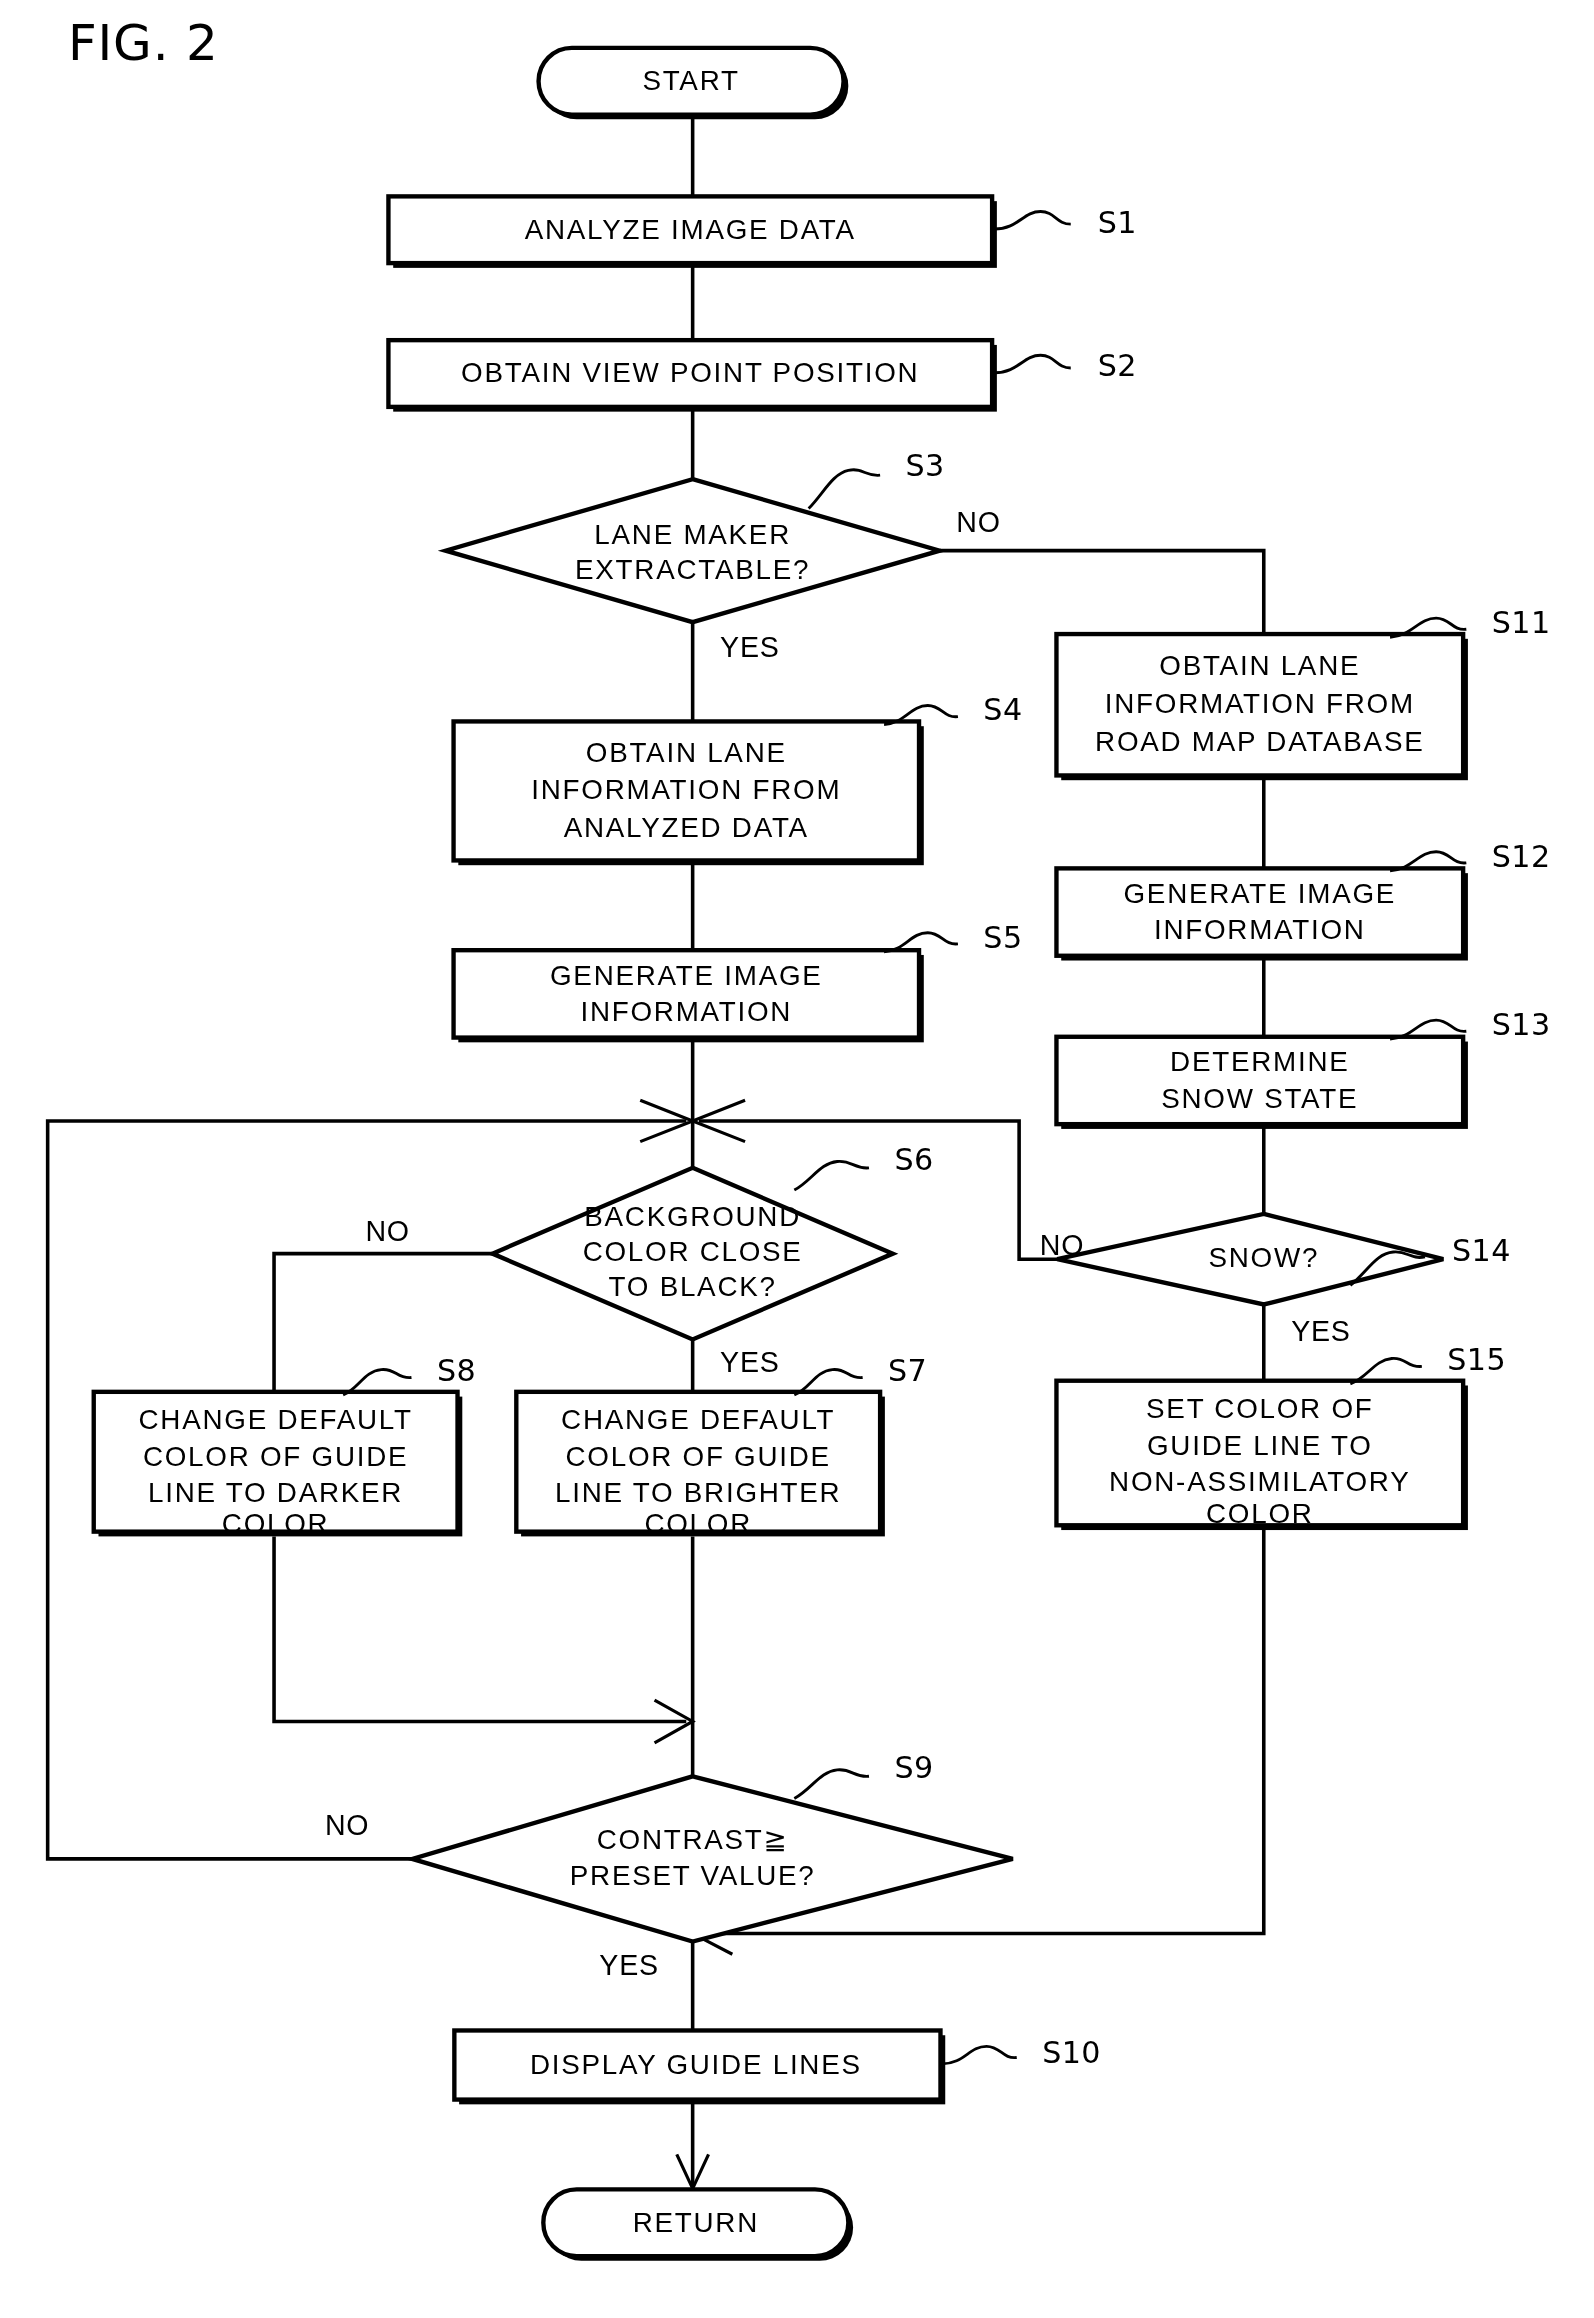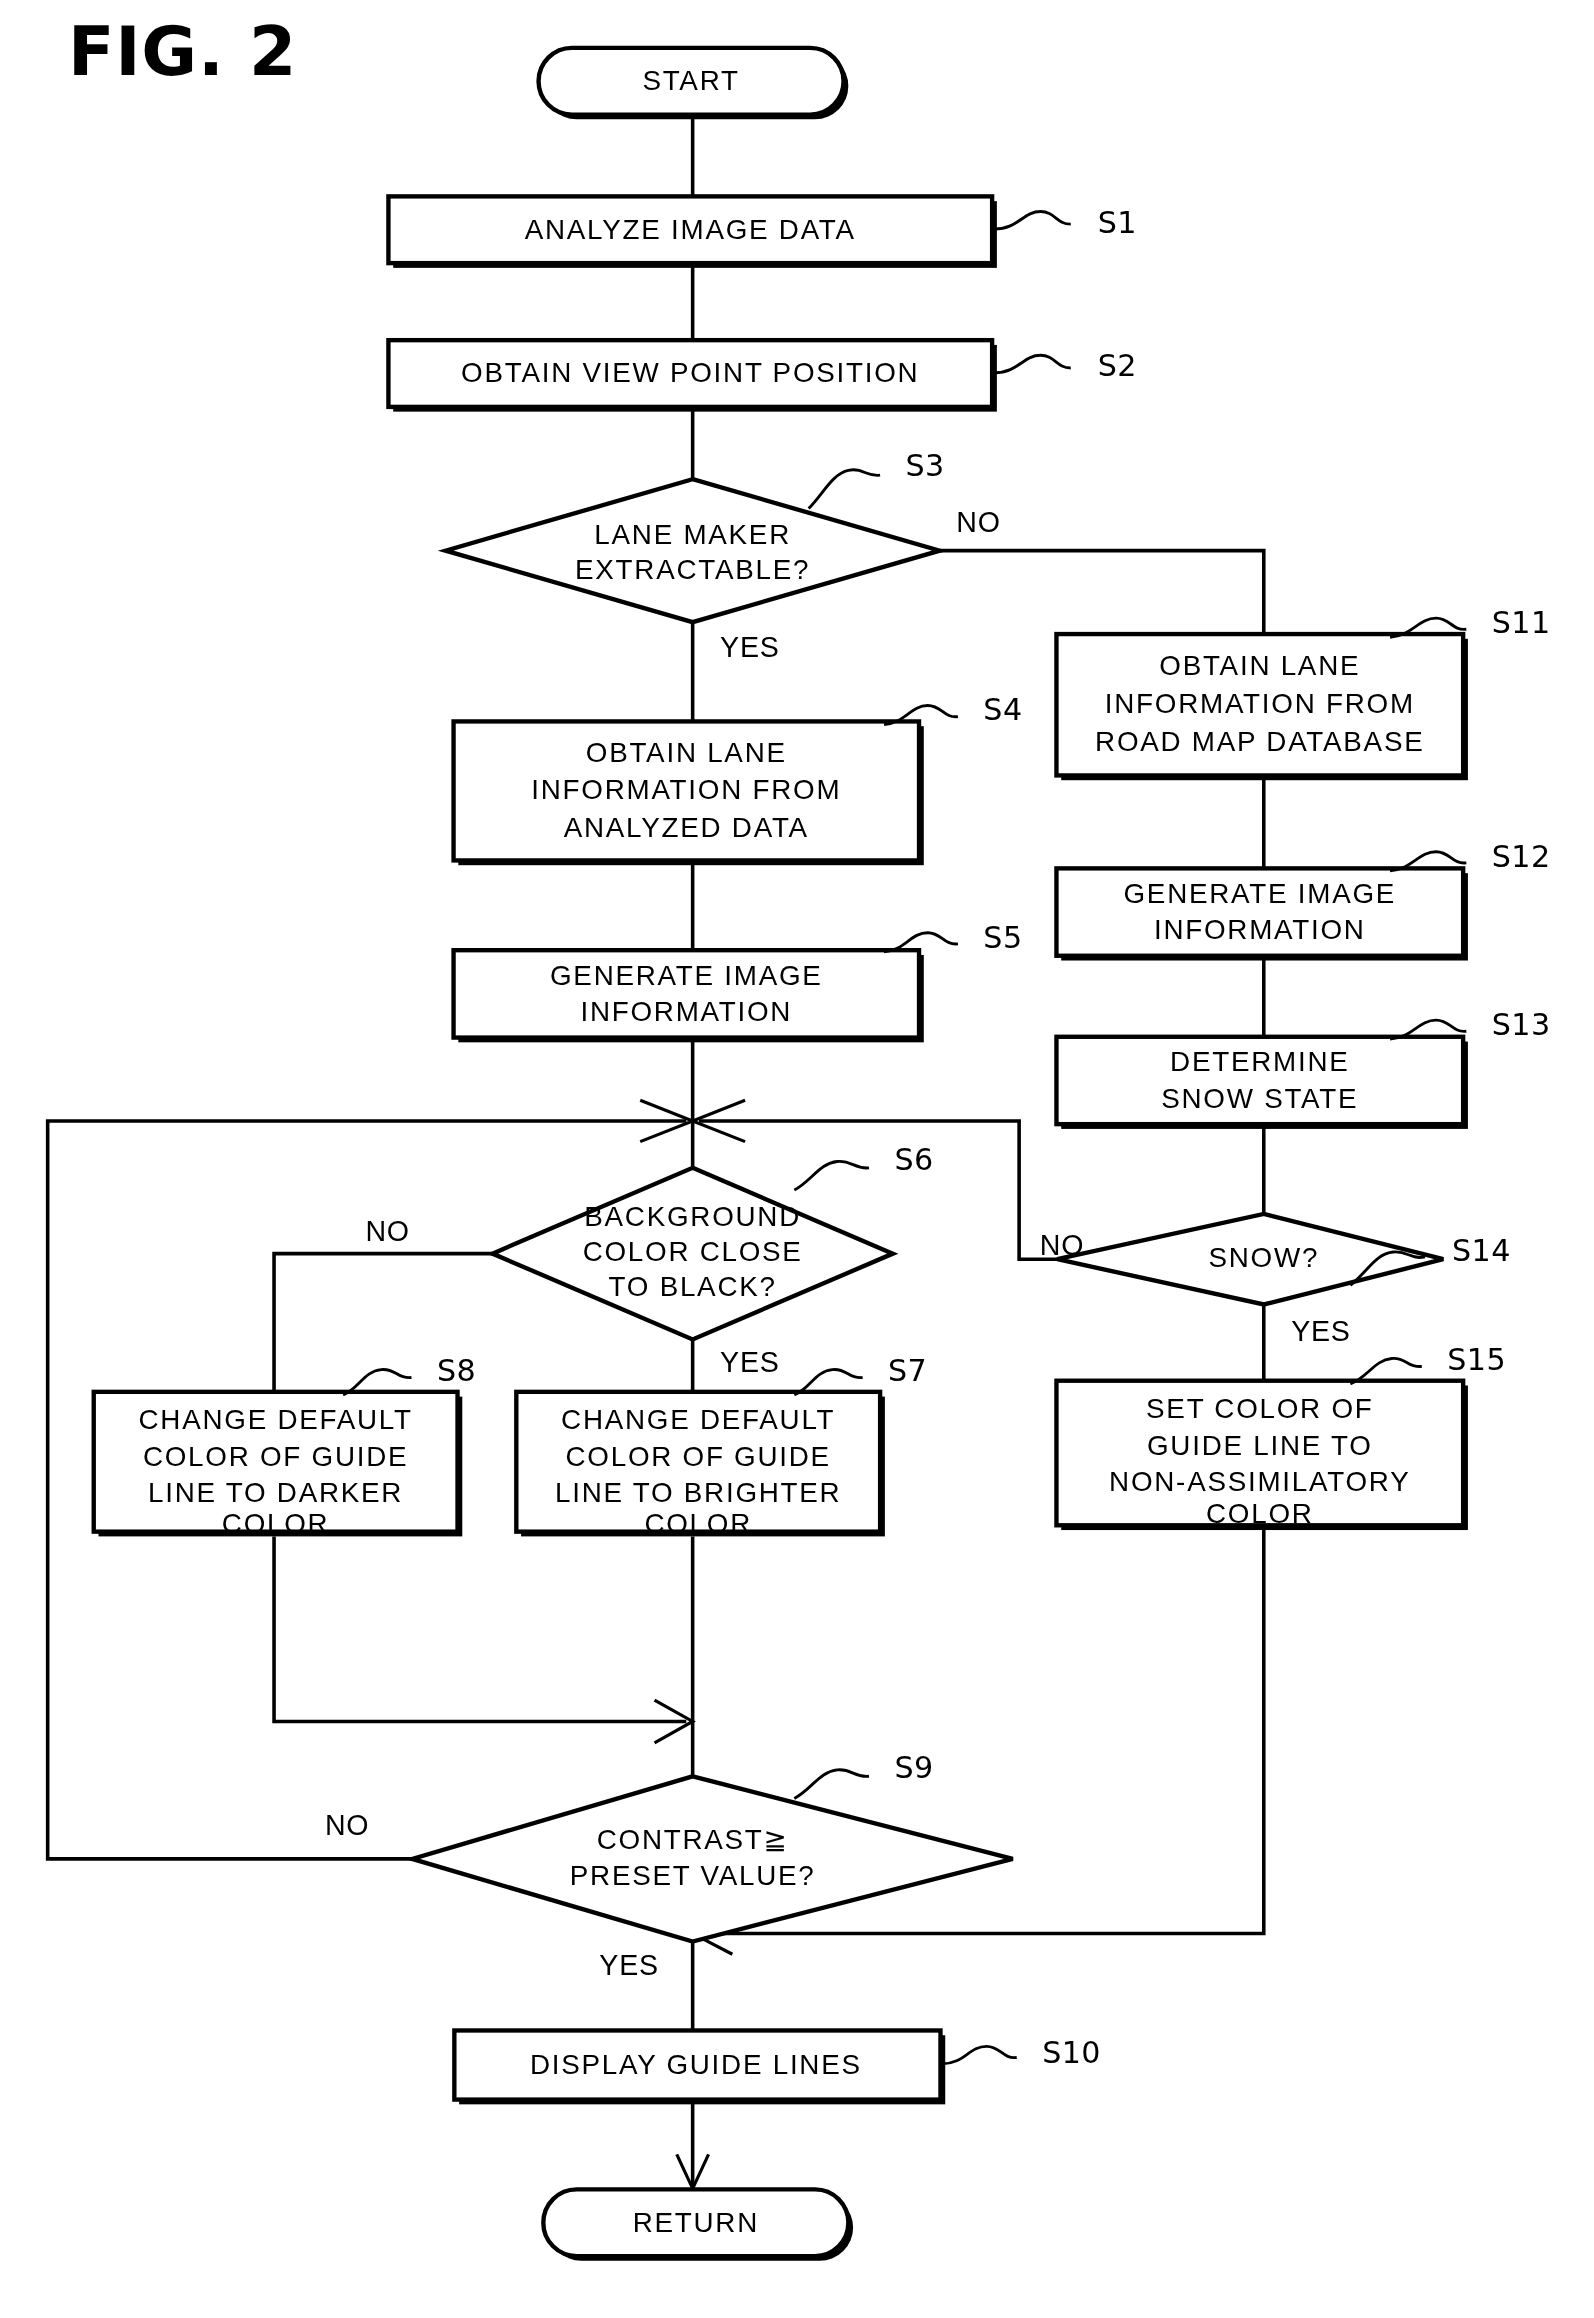--- a/index.html
+++ b/index.html
@@ -8,22 +8,22 @@
     font-family:"Liberation Sans", sans-serif;
     color:#000;
     position:relative;
     overflow:hidden;
   }
   #fig{position:absolute;left:0;top:0;width:1595px;height:2319px;}
   .fig-title{
     position:absolute;
     left:68px; top:17.5px;
     font-family:"DejaVu Sans", sans-serif;
-    font-weight:700;
-    font-size:68px;
+    font-weight:400;
+    font-size:50px;
     letter-spacing:0.8px;
     line-height:1;
   }
   svg text{
     font-family:"Liberation Sans", sans-serif;
     fill:#000;
     text-anchor:middle;
     dominant-baseline:middle;
   }
   .t-box{font-size:35px;letter-spacing:2.2px;}

